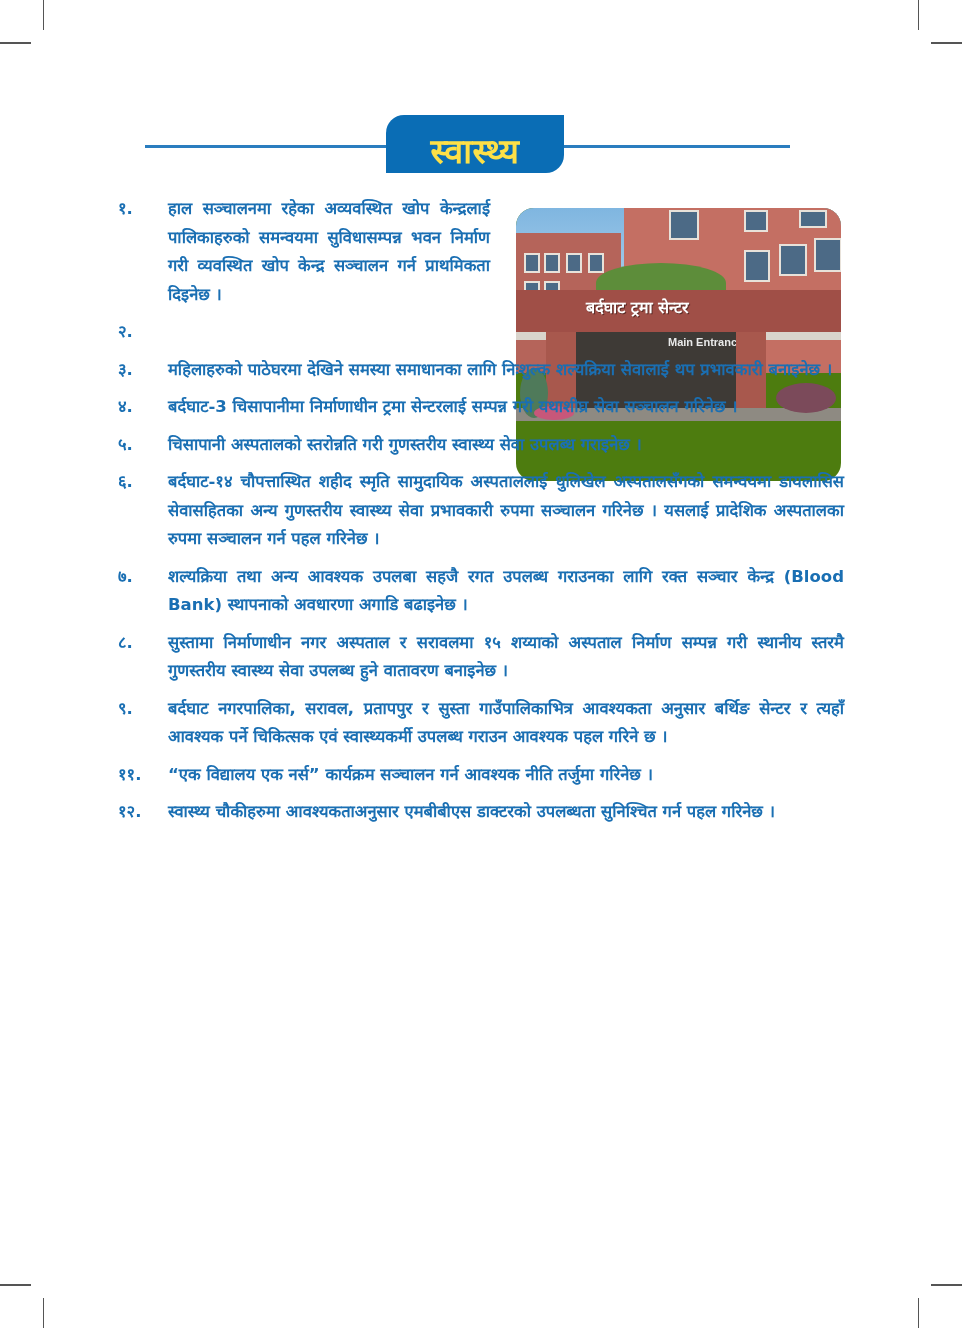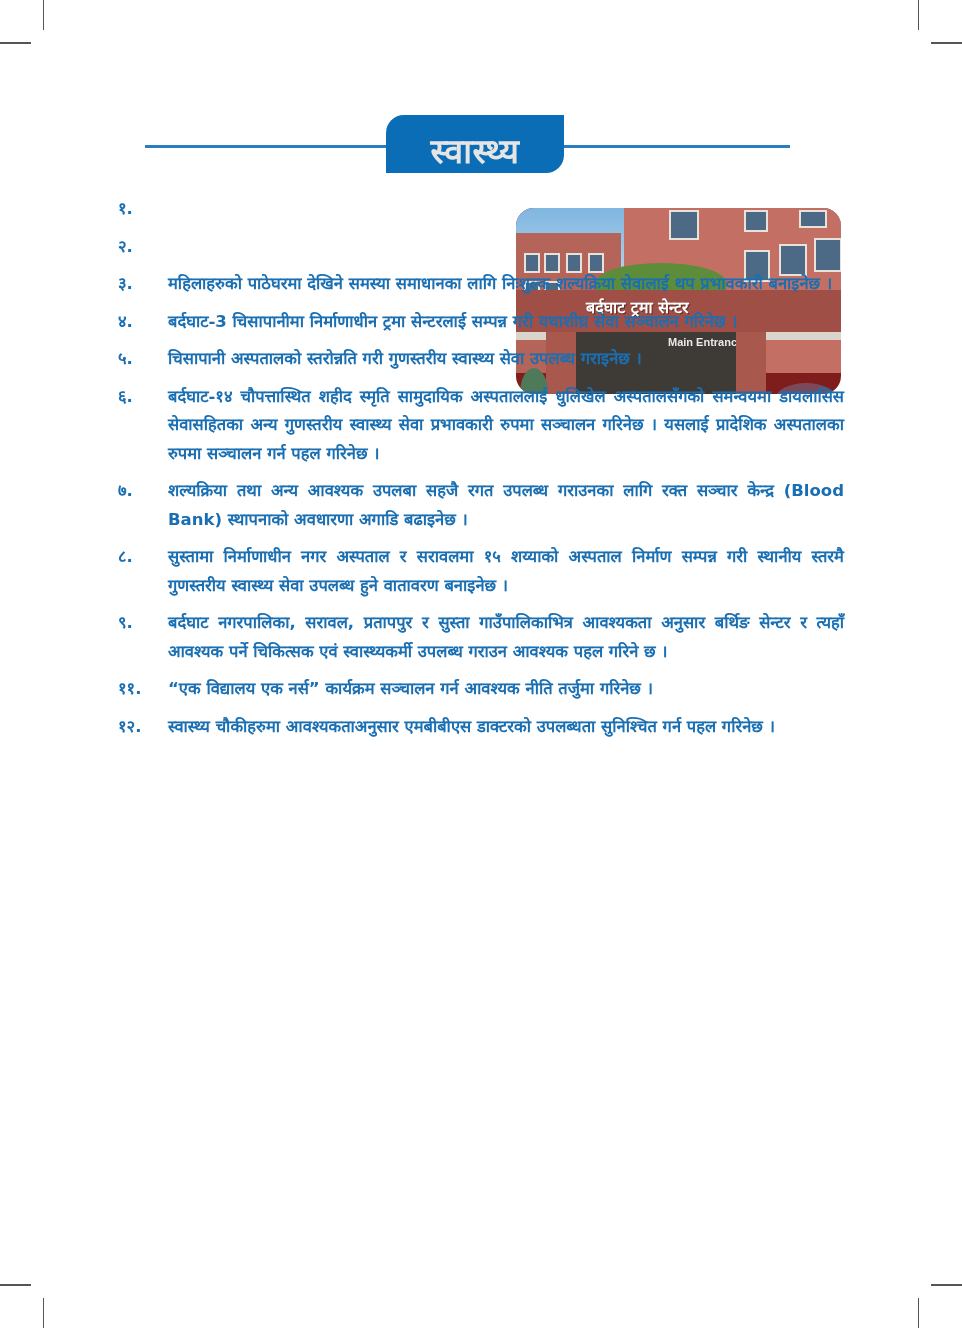--- a/index.html
+++ b/index.html
@@ -8,29 +8,29 @@
     .crop { position: absolute; background: #555; }
     .crop.v { width: 1px; height: 30px; }
     .crop.h { height: 2px; width: 31px; }
     .title-wrap { position: absolute; top: 115px; left: 145px; width: 645px; height: 58px; }
     .title-line { position: absolute; top: 30px; height: 3px; background: #2a7dbf; }
     .title-line.left { left: 0; width: 245px; }
     .title-line.right { left: 419px; width: 226px; }
     .title-box { position: absolute; left: 241px; top: 0; width: 178px; height: 58px;
                  background: #0a6db5; border-radius: 18px 0 18px 0;
                  display: flex; align-items: center; justify-content: center; }
-    .title-box span { color: #e5e5e5; font-weight: bold; font-size: 34px; letter-spacing: 0.5px; margin-top: 12px; }
+    .title-box span { color: #fde047; font-weight: bold; font-size: 34px; letter-spacing: 0.5px; margin-top: 12px; }
     .list { position: absolute; left: 118px; top: 195px; width: 726px; }
     .item { position: relative; display: flex; font-size: 16.5px; line-height: 28.5px;
             font-weight: bold; color: #1a6fb3; margin-bottom: 9px; }
     .num { width: 50px; flex: 0 0 50px; }
     .txt { flex: 1; text-align: justify; }
     .item.narrow .txt { max-width: 322px; }
-    .photo { position: absolute; left: 516px; top: 208px; width: 325px; height: 186px;
-             border-radius: 18px; overflow: hidden; background: #7f1d1d; }
+    .photo { position: absolute; left: 516px; top: 208px; width: 325px; height: 273px;
+             border-radius: 18px; overflow: hidden; background: #4d7c0f; }
     .sky { position: absolute; left: 0; top: 0; width: 100%; height: 40%;
            background: linear-gradient(#7fb6e0, #b8d6ef); }
     .bldg-left { position: absolute; left: 0; top: 25px; width: 105px; height: 140px; background: #b5645a; }
     .bldg-right { position: absolute; left: 108px; top: 0; width: 217px; height: 165px; background: #c46f63; }
     .win { position: absolute; background: #4c6a86; border: 2px solid #e8e2da; }
     .tree { position: absolute; left: 80px; top: 55px; width: 130px; height: 40px;
             background: #5d8d3a; border-radius: 50% 50% 20% 20%; }
     .canopy { position: absolute; left: 0; top: 82px; width: 325px; height: 42px; background: #a04f47; }
     .sign { position: absolute; left: 70px; top: 88px; color: #fff; font-weight: bold; font-size: 16px;
             text-shadow: 1px 1px 0 #5a2a25; }
@@ -90,20 +90,21 @@
   <div class="pillar" style="left:220px;"></div>
   <div class="ground"></div>
   <div class="bush" style="left:4px;top:160px;width:28px;height:50px;background:#4f7a5a;"></div>
   <div class="bush" style="left:18px;top:198px;width:40px;height:14px;background:#c7577a;"></div>
   <div class="bush" style="left:260px;top:175px;width:60px;height:30px;background:#7b4a5a;"></div>
 </div>
 
 <div class="list">
   <div class="item narrow">
     <span class="num">१.</span>
+    <span class="txt">हाल सञ्चालनमा रहेका अव्यवस्थित खोप केन्द्रलाई पालिकाहरुको समन्वयमा सुविधासम्पन्न भवन निर्माण गरी व्यवस्थित खोप केन्द्र सञ्चालन गर्न प्राथमिकता दिइनेछ ।</span>
   </div>
   <div class="item narrow">
     <span class="num">२.</span>
   </div>
   <div class="item">
     <span class="num">३.</span>
     <span class="txt">महिलाहरुको पाठेघरमा देखिने समस्या समाधानका लागि निःशुल्क शल्यक्रिया सेवालाई थप प्रभावकारी बनाइनेछ ।</span>
   </div>
   <div class="item">
     <span class="num">४.</span>

